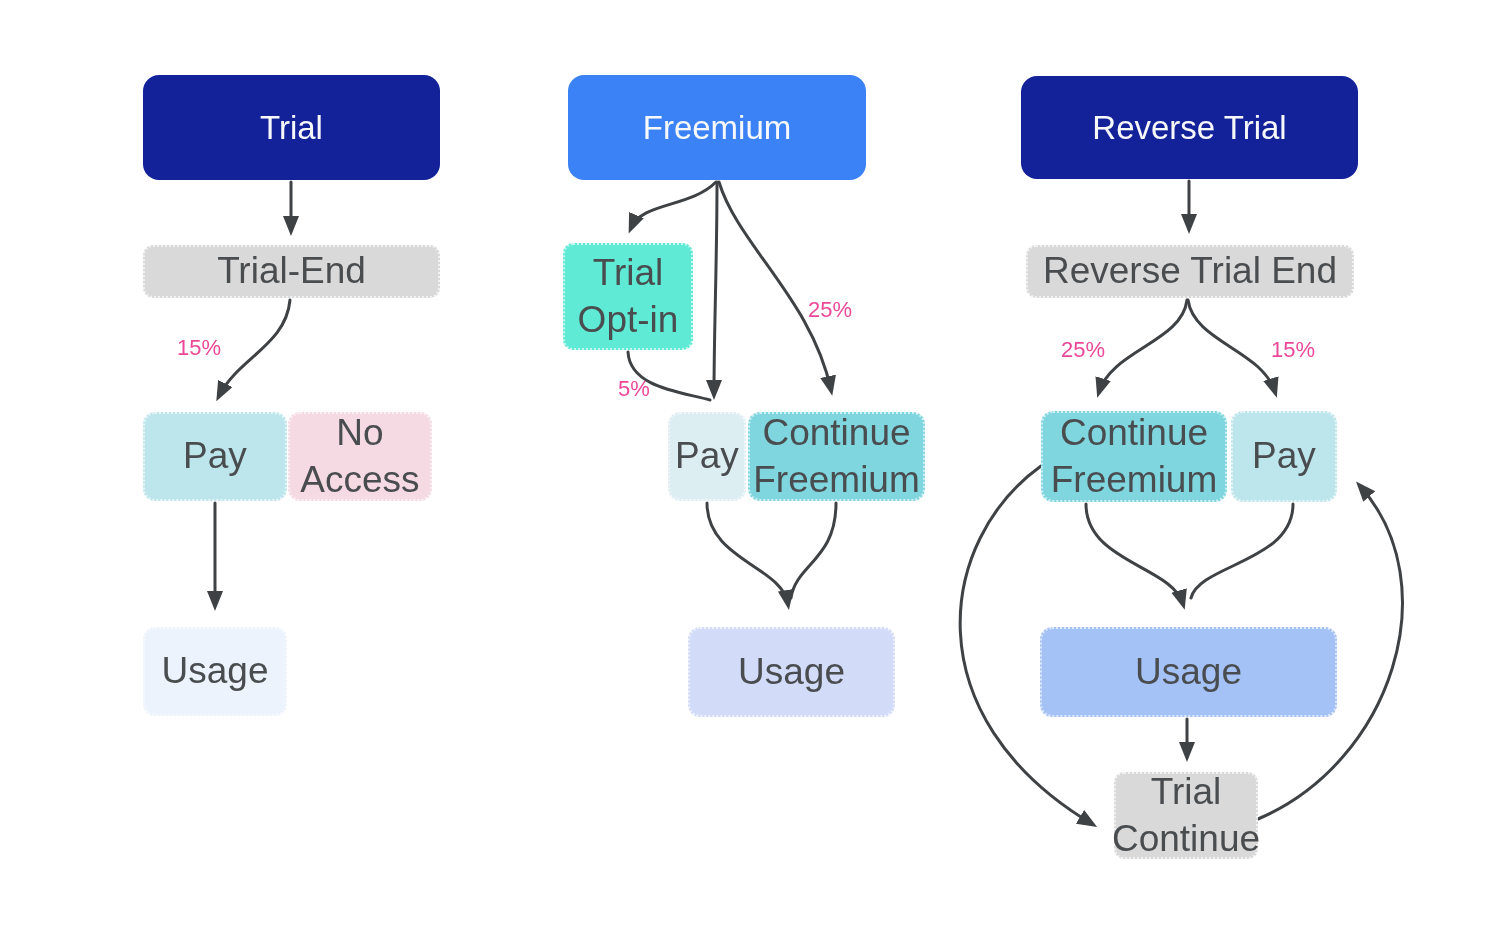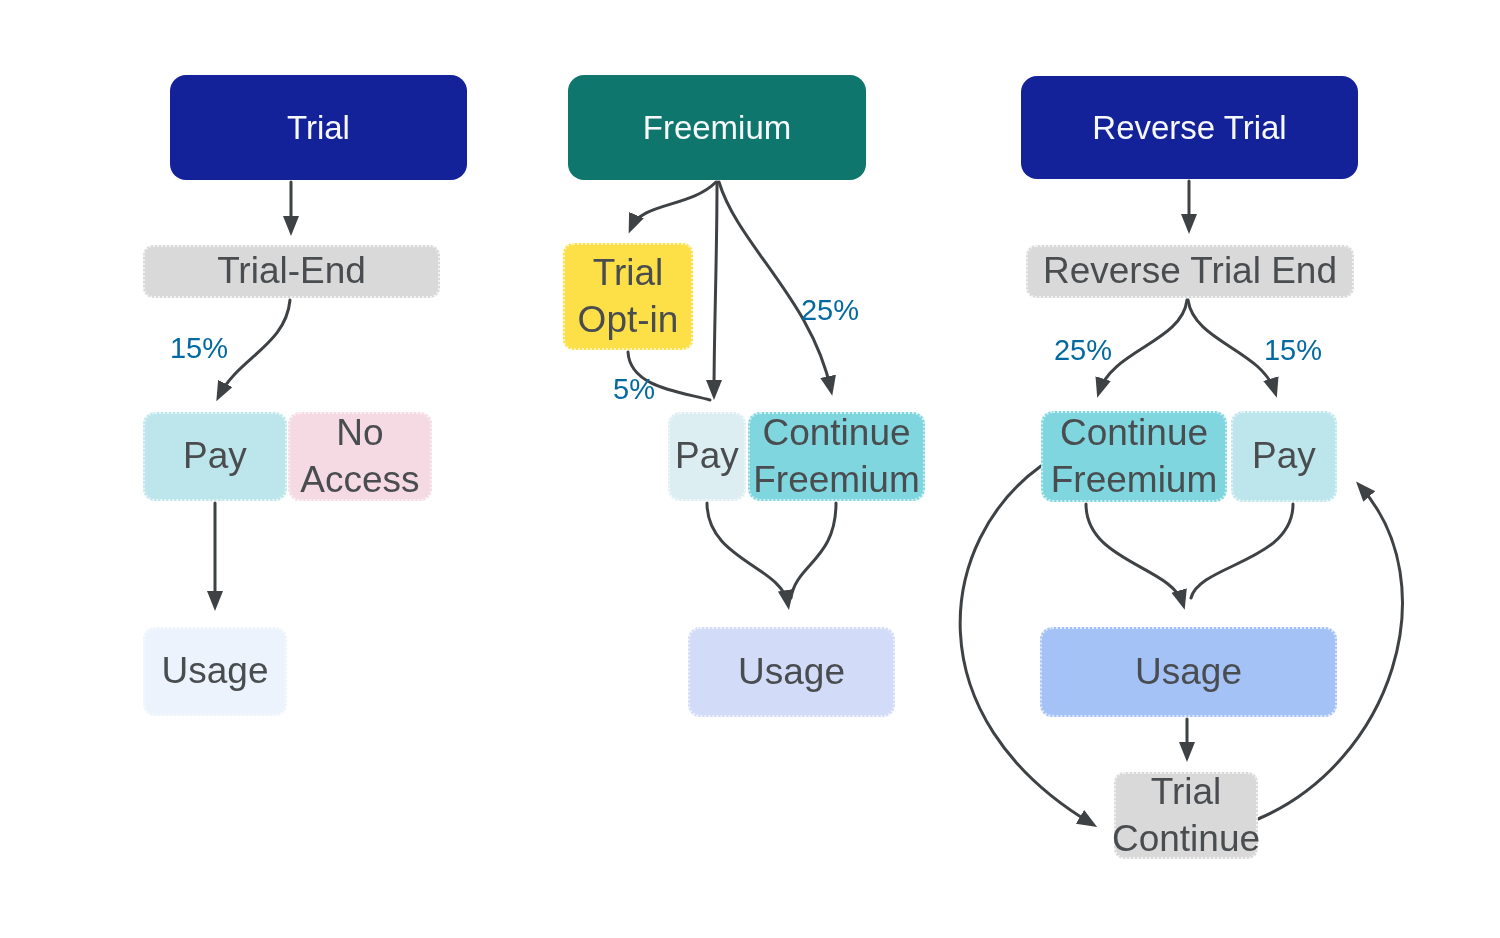--- a/index.html
+++ b/index.html
@@ -25,22 +25,22 @@
     border-radius:16px;
     color:#f7f8fa;
     font-size:33px;
     border:none;
   }
   .node.milestone{border-radius:10px;}
   .node.state{border-radius:12px;}
   .pct{
     position:absolute;
     transform:translate(-50%,-50%);
-    font-size:29px;
-    color:#0369a1;
+    font-size:22px;
+    color:#ec4899;
     white-space:nowrap;
   }
 </style>
 </head>
 <body>
 
 <div id="canvas">
 
   <svg id="edges-svg" viewBox="0 0 1500 938">
     <defs>
@@ -63,41 +63,41 @@
     <path class="edge" d="M1189,181 L1189,228" marker-end="url(#arrow)"></path>
     <path class="edge" d="M1187,300 C1182,342 1112,350 1099,392" marker-end="url(#arrow)"></path>
     <path class="edge" d="M1188,300 C1194,342 1262,350 1275,392" marker-end="url(#arrow)"></path>
     <path class="edge" d="M1086,504 C1086,562 1172,566 1183,604" marker-end="url(#arrow)"></path>
     <path class="edge" d="M1293,504 C1293,562 1200,564 1191,598"></path>
     <path class="edge" d="M1187,719 L1187,756" marker-end="url(#arrow)"></path>
     <path class="edge" d="M1041,466 C938,540 912,716 1092,824" marker-end="url(#arrow)"></path>
     <path class="edge" d="M1258,819 C1392,762 1448,585 1360,486" marker-end="url(#arrow)"></path>
   </svg>
 
-  <div class="node header" style="left: 143px; top: 75px; width: 297px; height: 105px; background-color: rgb(20, 34, 154); margin-left: 27px;">
+  <div class="node header" style="left: 143px; top: 75px; width: 297px; height: 105px; background-color: rgb(20, 34, 154);">
     <span>Trial</span>
   </div>
   <div class="node milestone" style="left: 143px; top: 245px; width: 297px; height: 53px; background-color: rgb(217, 217, 217);">
     <span>Trial-End</span>
   </div>
   <div class="node state" style="left: 143px; top: 412px; width: 144px; height: 89px; background-color: rgb(189, 230, 236);">
     <span>Pay</span>
   </div>
   <div class="node state" style="left: 288px; top: 412px; width: 144px; height: 89px; background-color: rgb(245, 218, 227);">
     <span>No Access</span>
   </div>
   <div class="node state" style="left: 143px; top: 627px; width: 144px; height: 89px; background-color: rgb(236, 243, 252);">
     <span>Usage</span>
   </div>
   <div class="pct" style="left:199px;top:348px;">15%</div>
 
-  <div class="node header" style="left: 568px; top: 75px; width: 298px; height: 105px; background-color: #0f766e;">
+  <div class="node header" style="left: 568px; top: 75px; width: 298px; height: 105px; background-color: #3b82f6;">
     <span>Freemium</span>
   </div>
-  <div class="node milestone" style="left: 563px; top: 243px; width: 130px; height: 107px; background-color: #fde047;">
+  <div class="node milestone" style="left: 563px; top: 243px; width: 130px; height: 107px; background-color: #5eead4;">
     <span>Trial Opt-in</span>
   </div>
   <div class="node state" style="left: 668px; top: 412px; width: 78px; height: 89px; background-color: rgb(221, 238, 243);">
     <span>Pay</span>
   </div>
   <div class="node state" style="left: 748px; top: 412px; width: 177px; height: 89px; background-color: rgb(127, 214, 222);">
     <span>Continue Freemium</span>
   </div>
   <div class="node state" style="left: 688px; top: 627px; width: 207px; height: 90px; background-color: rgb(210, 219, 248);">
     <span>Usage</span>

